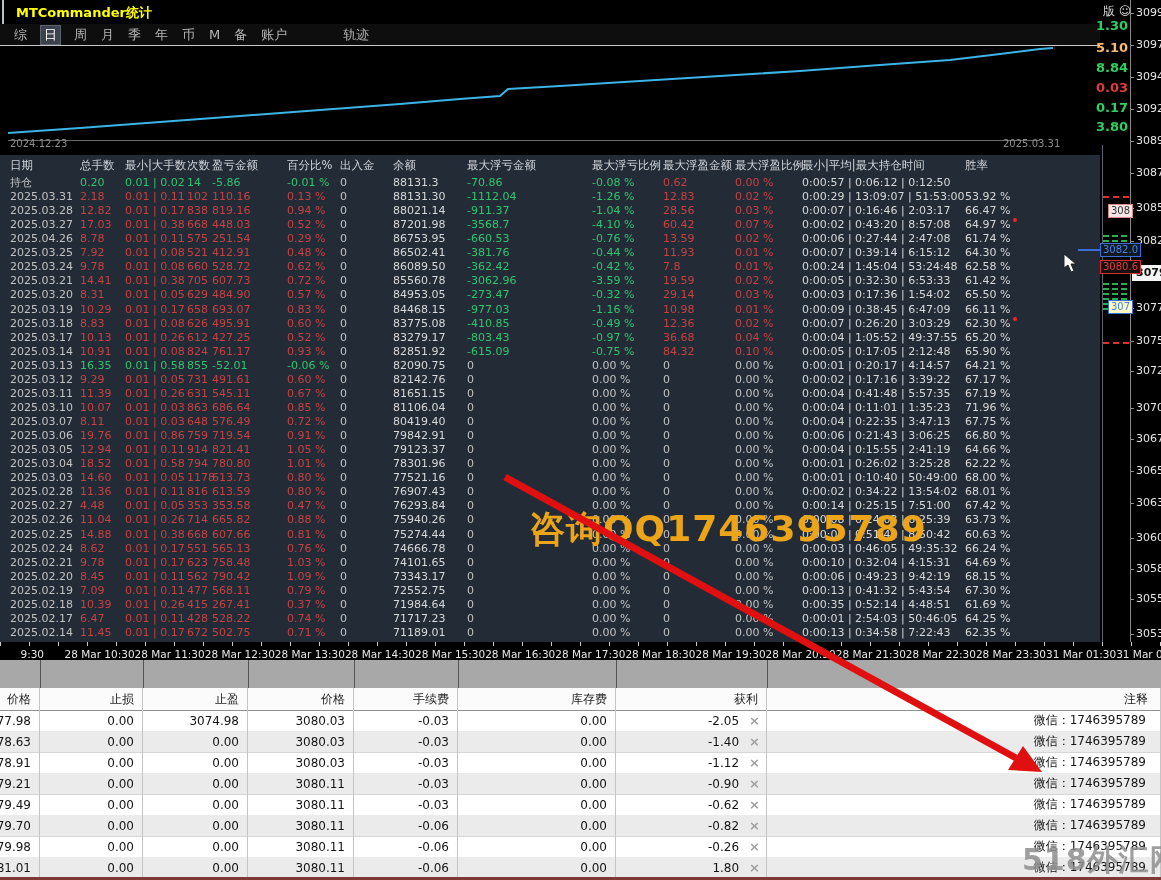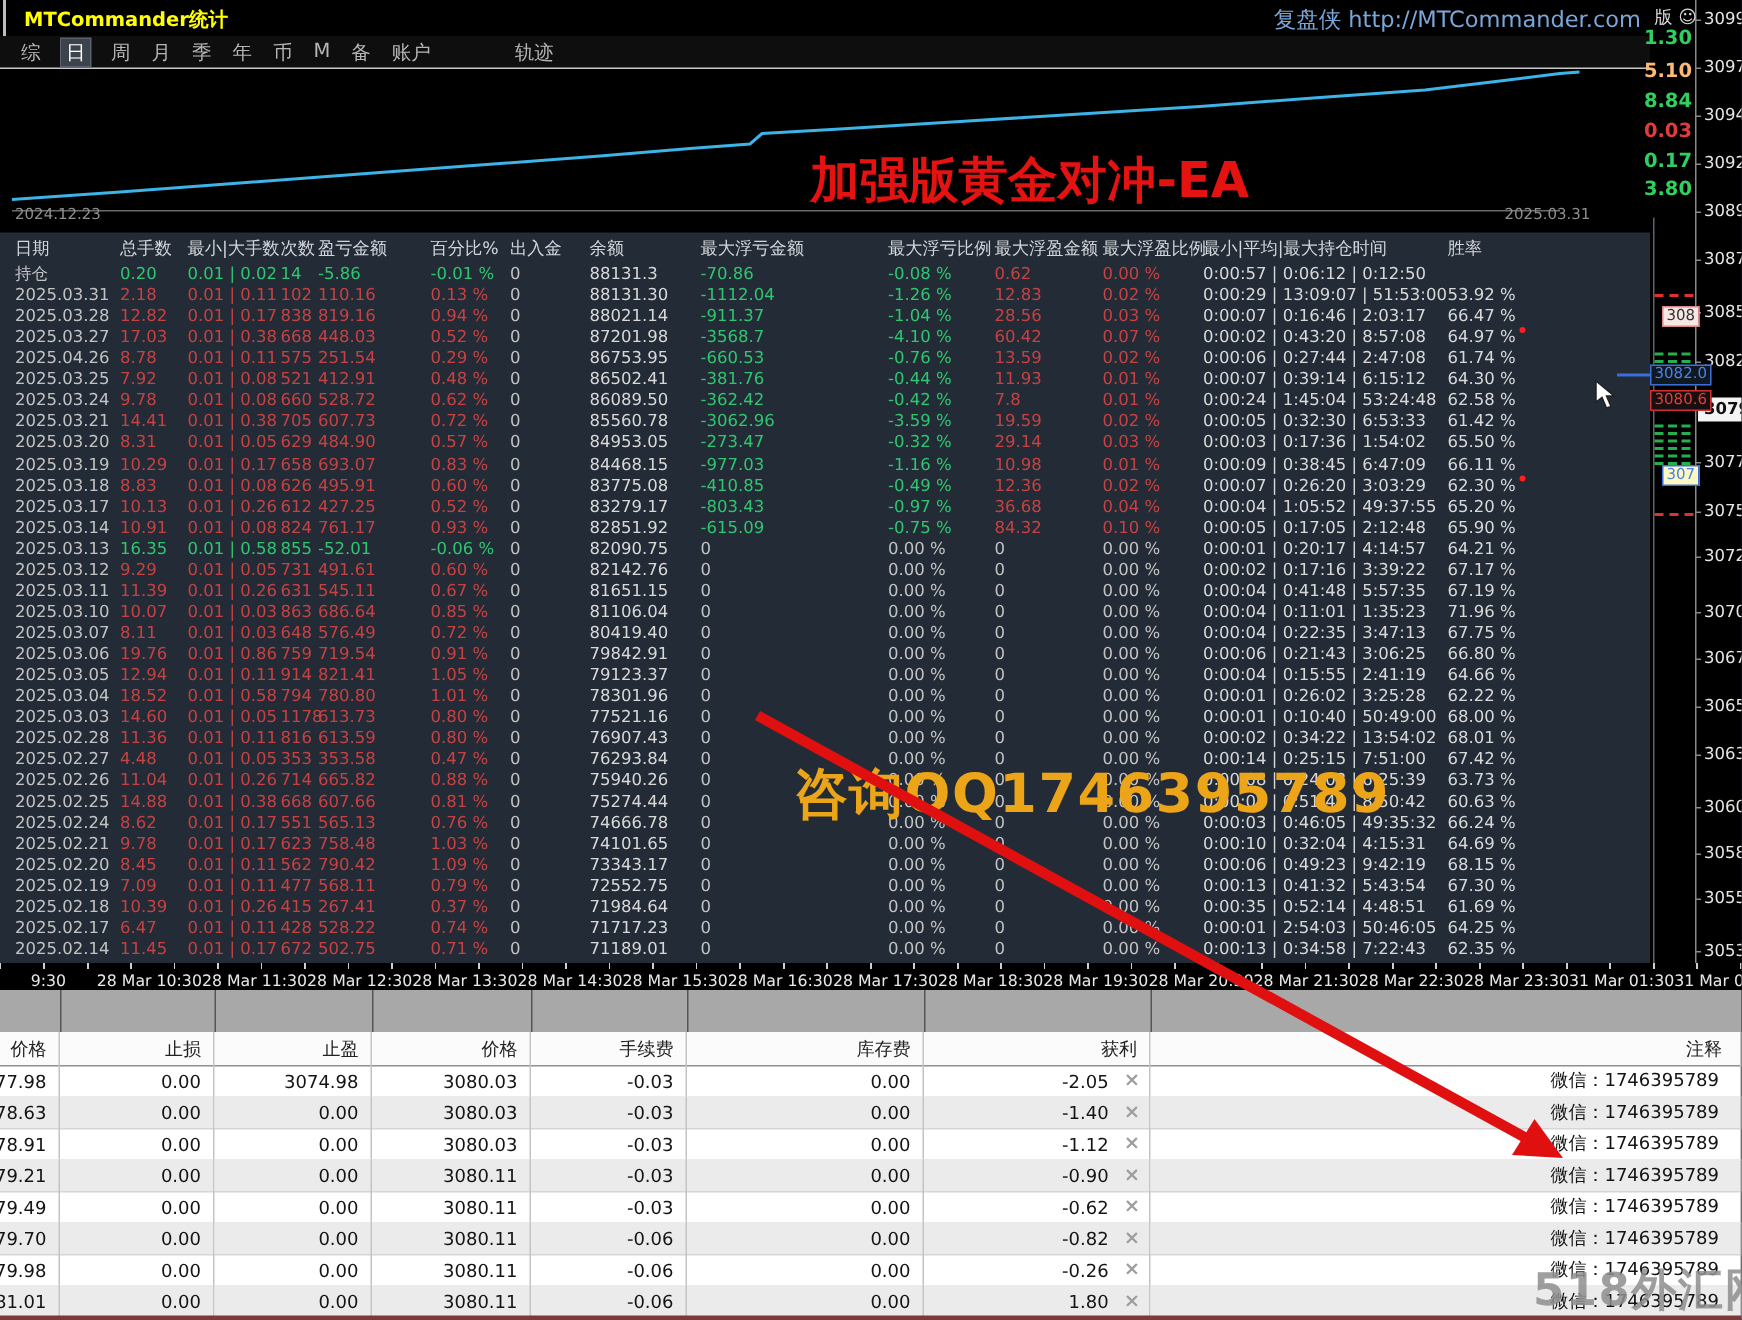--- a/index.html
+++ b/index.html
@@ -42,21 +42,21 @@
   .edge-num{position:absolute;right:33px;height:16px;font-size:13px;font-weight:bold;white-space:nowrap;}
   .plab{position:absolute;left:36px;height:14px;color:#e6e6e6;font-size:11px;white-space:nowrap;}
   .plab.hl{left:32px;background:#f4f4f4;color:#111;padding:1px 2px 1px 4px;top:265px;font-weight:bold;}
   .tick{position:absolute;left:30px;width:4px;height:1px;background:#8a8a8a;}
   .dashdot{position:absolute;left:3px;width:26px;height:0;border-top:2px dashed #e03030;}
   .gdash{position:absolute;height:2px;background:#27ae4f;}
   .tag{position:absolute;font-size:10px;line-height:12px;padding:0 2px;white-space:nowrap;}
   .tag.pink{left:8px;top:204px;background:#f6e6e6;border:1px solid #d98888;color:#333;}
   .tag.blue1{left:0;top:243px;border:1px solid #3a6fd8;color:#4a82e8;background:#101820;}
   .tag.red1{left:0;top:260px;border:1px solid #d03030;color:#e23c3c;background:#181010;}
-  .tag.blue2{left:8px;top:310px;border:1px solid #3a6fd8;color:#4a82e8;background:#fef9c3;}
+  .tag.blue2{left:8px;top:300px;border:1px solid #3a6fd8;color:#4a82e8;background:#fef9c3;}
   .stub{position:absolute;height:2px;}
   
   .xaxis{position:absolute;left:0;top:642px;width:1161px;height:18px;background:#000;display:flex;align-items:flex-end;}
   .xaxis::before{content:"";position:absolute;left:0;top:0;width:1161px;height:4px;
      background:repeating-linear-gradient(90deg,#cfcfcf 0 1px,transparent 1px 29px);}
   .xlab{color:#e8e8e8;font-size:10.5px;white-space:nowrap;flex:0 0 64.5px;text-align:center;overflow:visible;}
   
   .bottom{position:absolute;left:0;top:660px;width:1161px;height:220px;background:#fff;}
   .grip{position:absolute;left:0;top:0;width:1161px;height:28px;background:#a8a8a8;border-bottom:1px solid #777;}
   .vline{position:absolute;top:0;width:1px;background:#555;height:28px;}
@@ -74,21 +74,20 @@
            opacity:.85;white-space:nowrap;letter-spacing:1px;}
   
   .overlay{position:absolute;left:0;top:0;pointer-events:none;}
   .cursor{position:absolute;left:1063px;top:253px;pointer-events:none;}
 </style>
 </head>
 <body>
 
 <div class="titlebar">
   <div class="app-title">MTCommander统计</div>
-  <div class="brand">复盘侠 http://MTCommander.com</div>
 </div>
 <div class="win-edge"></div>
 
 <div class="menubar">
     <div class="menu-item">综</div>
     <div class="menu-item active">日</div>
     <div class="menu-item">周</div>
     <div class="menu-item">月</div>
     <div class="menu-item">季</div>
     <div class="menu-item">年</div>
@@ -96,21 +95,20 @@
     <div class="menu-item">M</div>
     <div class="menu-item">备</div>
     <div class="menu-item">账户</div>
     <div class="menu-item trail">轨迹</div>
   </div>
 
 <div class="chart">
   <svg class="equity" width="1100" height="100" viewBox="0 0 1100 100">
     <polyline id="curve" fill="none" stroke="#3cb4e7" stroke-width="2" points="8,87 80,82 160,76 240,70 320,64 400,58 460,53 500,50 508,43 560,40 640,35 720,30 800,25 880,19 950,14 1000,8 1040,3 1053,2"></polyline>
   </svg>
-  <div class="ea-title">加强版黄金对冲-EA</div>
   <div class="baseline"></div>
   <div class="range-lab range-start">2024.12.23</div>
   <div class="range-lab range-end">2025.03.31</div>
 
   <div class="frag" style="left:0;top:161px;height:10px;background:#3a6fd8;"></div>
   <div class="frag" style="left:0;top:176px;height:9px;background:#d03030;"></div>
   <div id="left-gdash">
       <span class="gdash" style="position: absolute; left: 0px; top: 189px; width: 4px;"></span>
       <span class="gdash" style="position: absolute; left: 0px; top: 194px; width: 4px;"></span>
       <span class="gdash" style="position: absolute; left: 0px; top: 199px; width: 4px;"></span>

